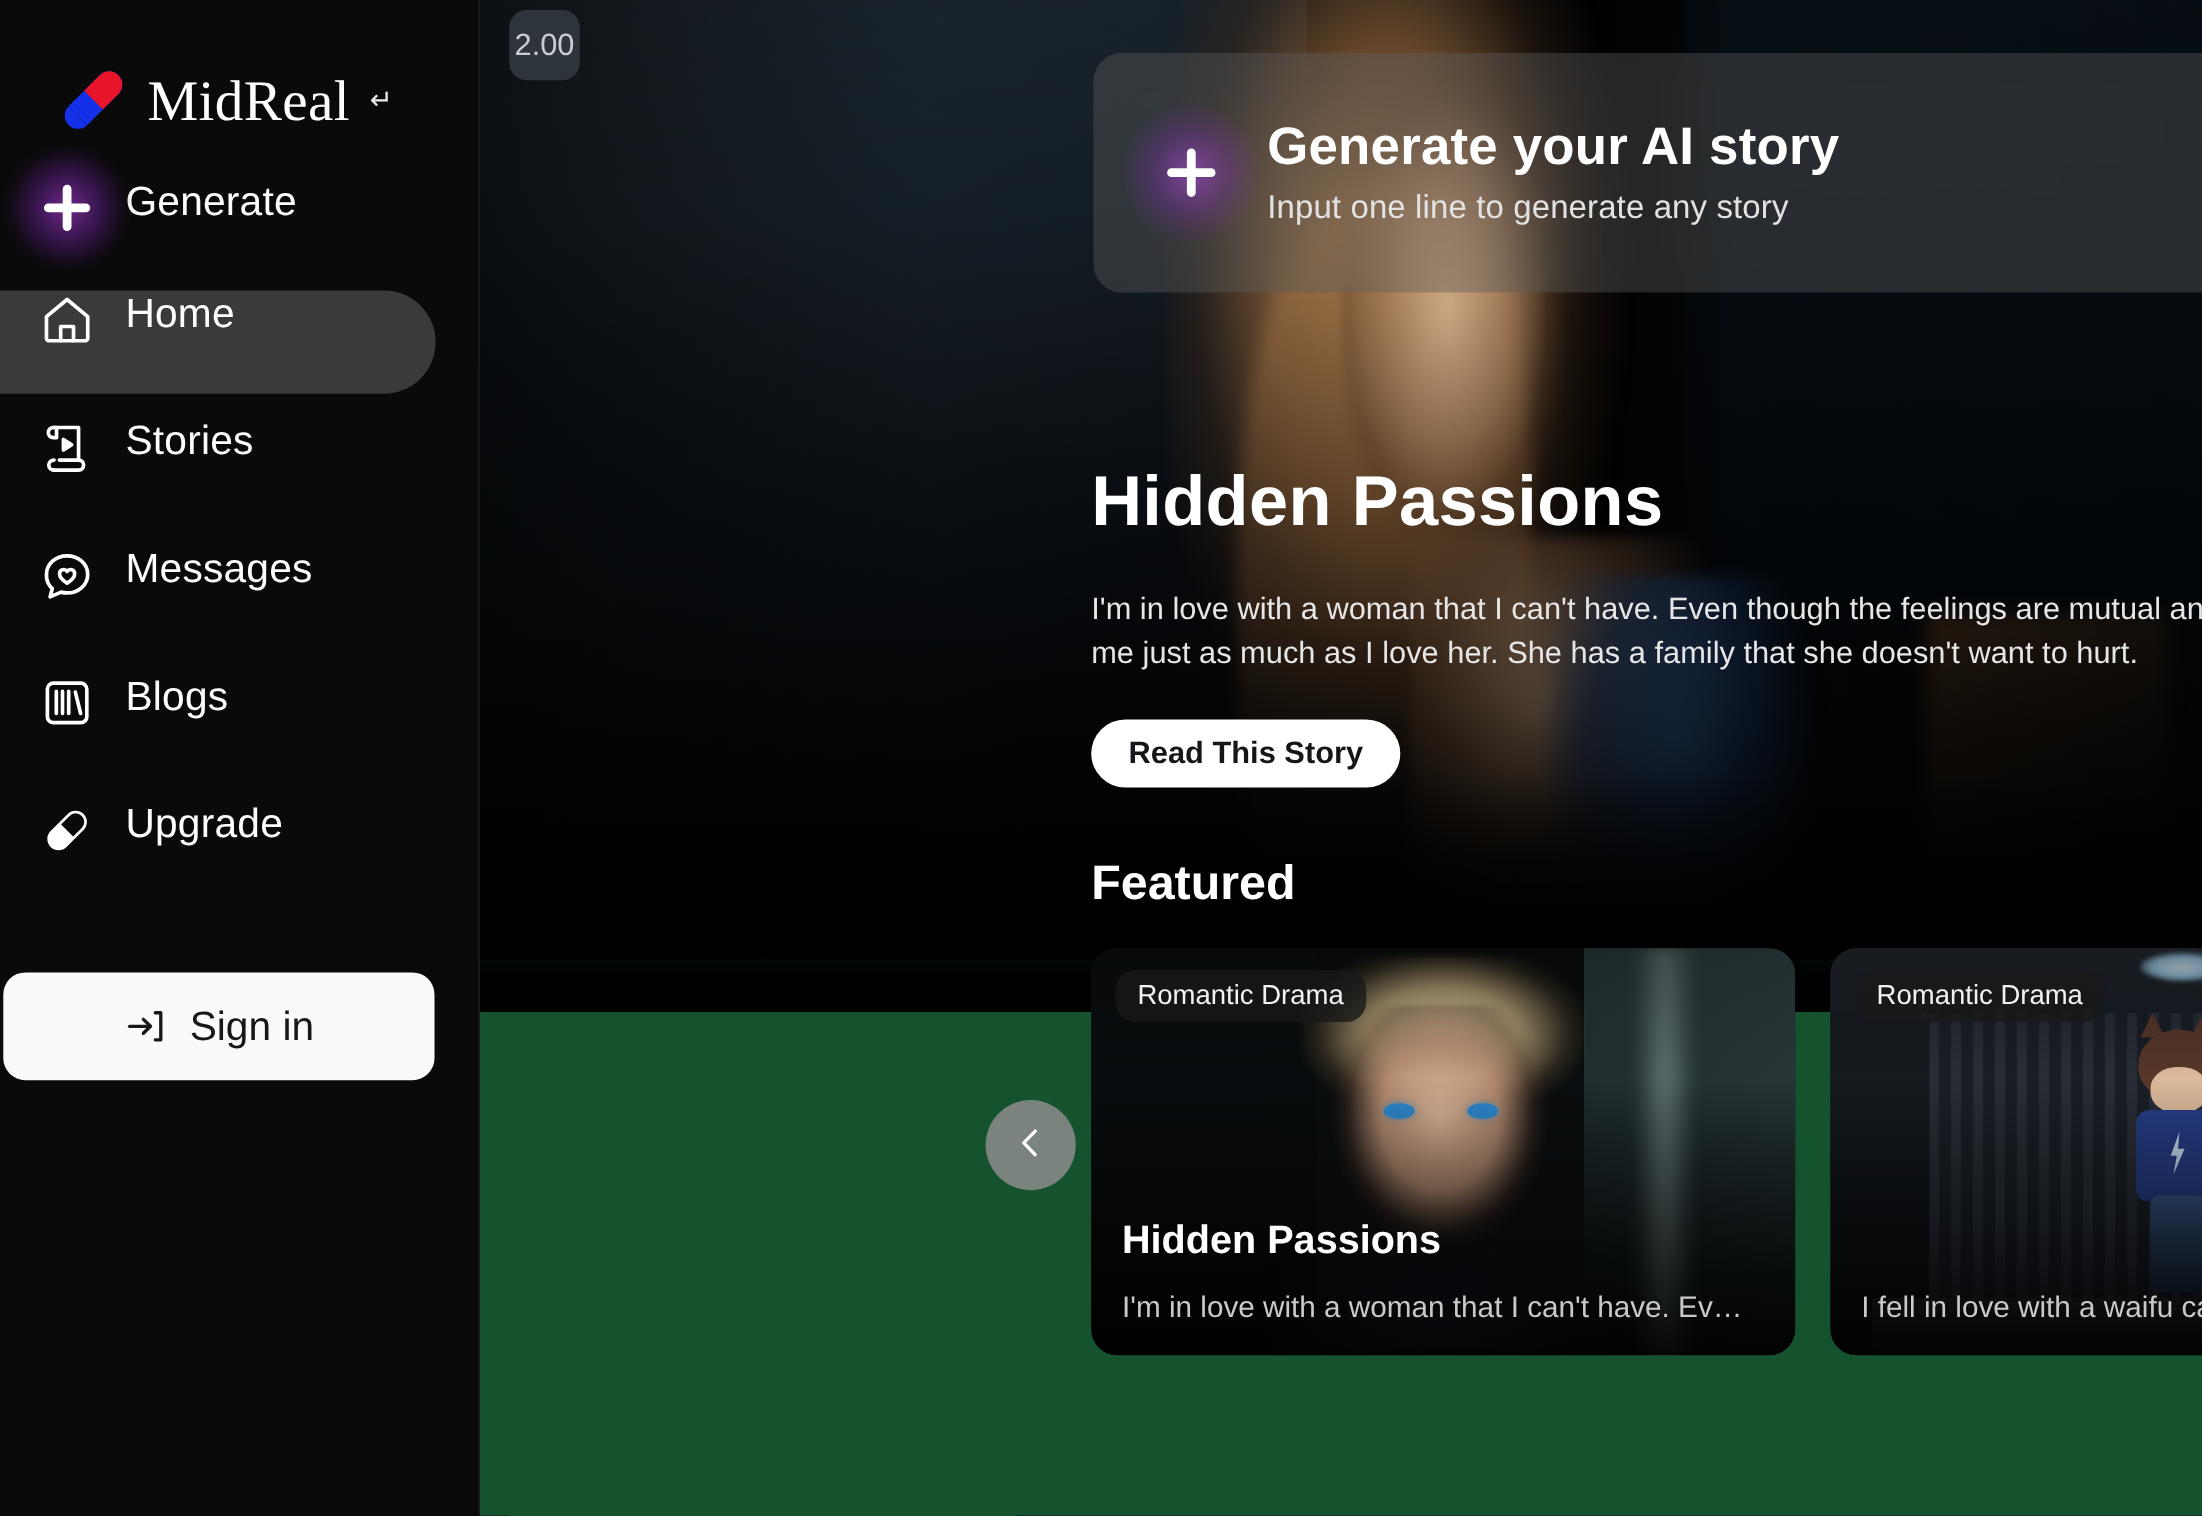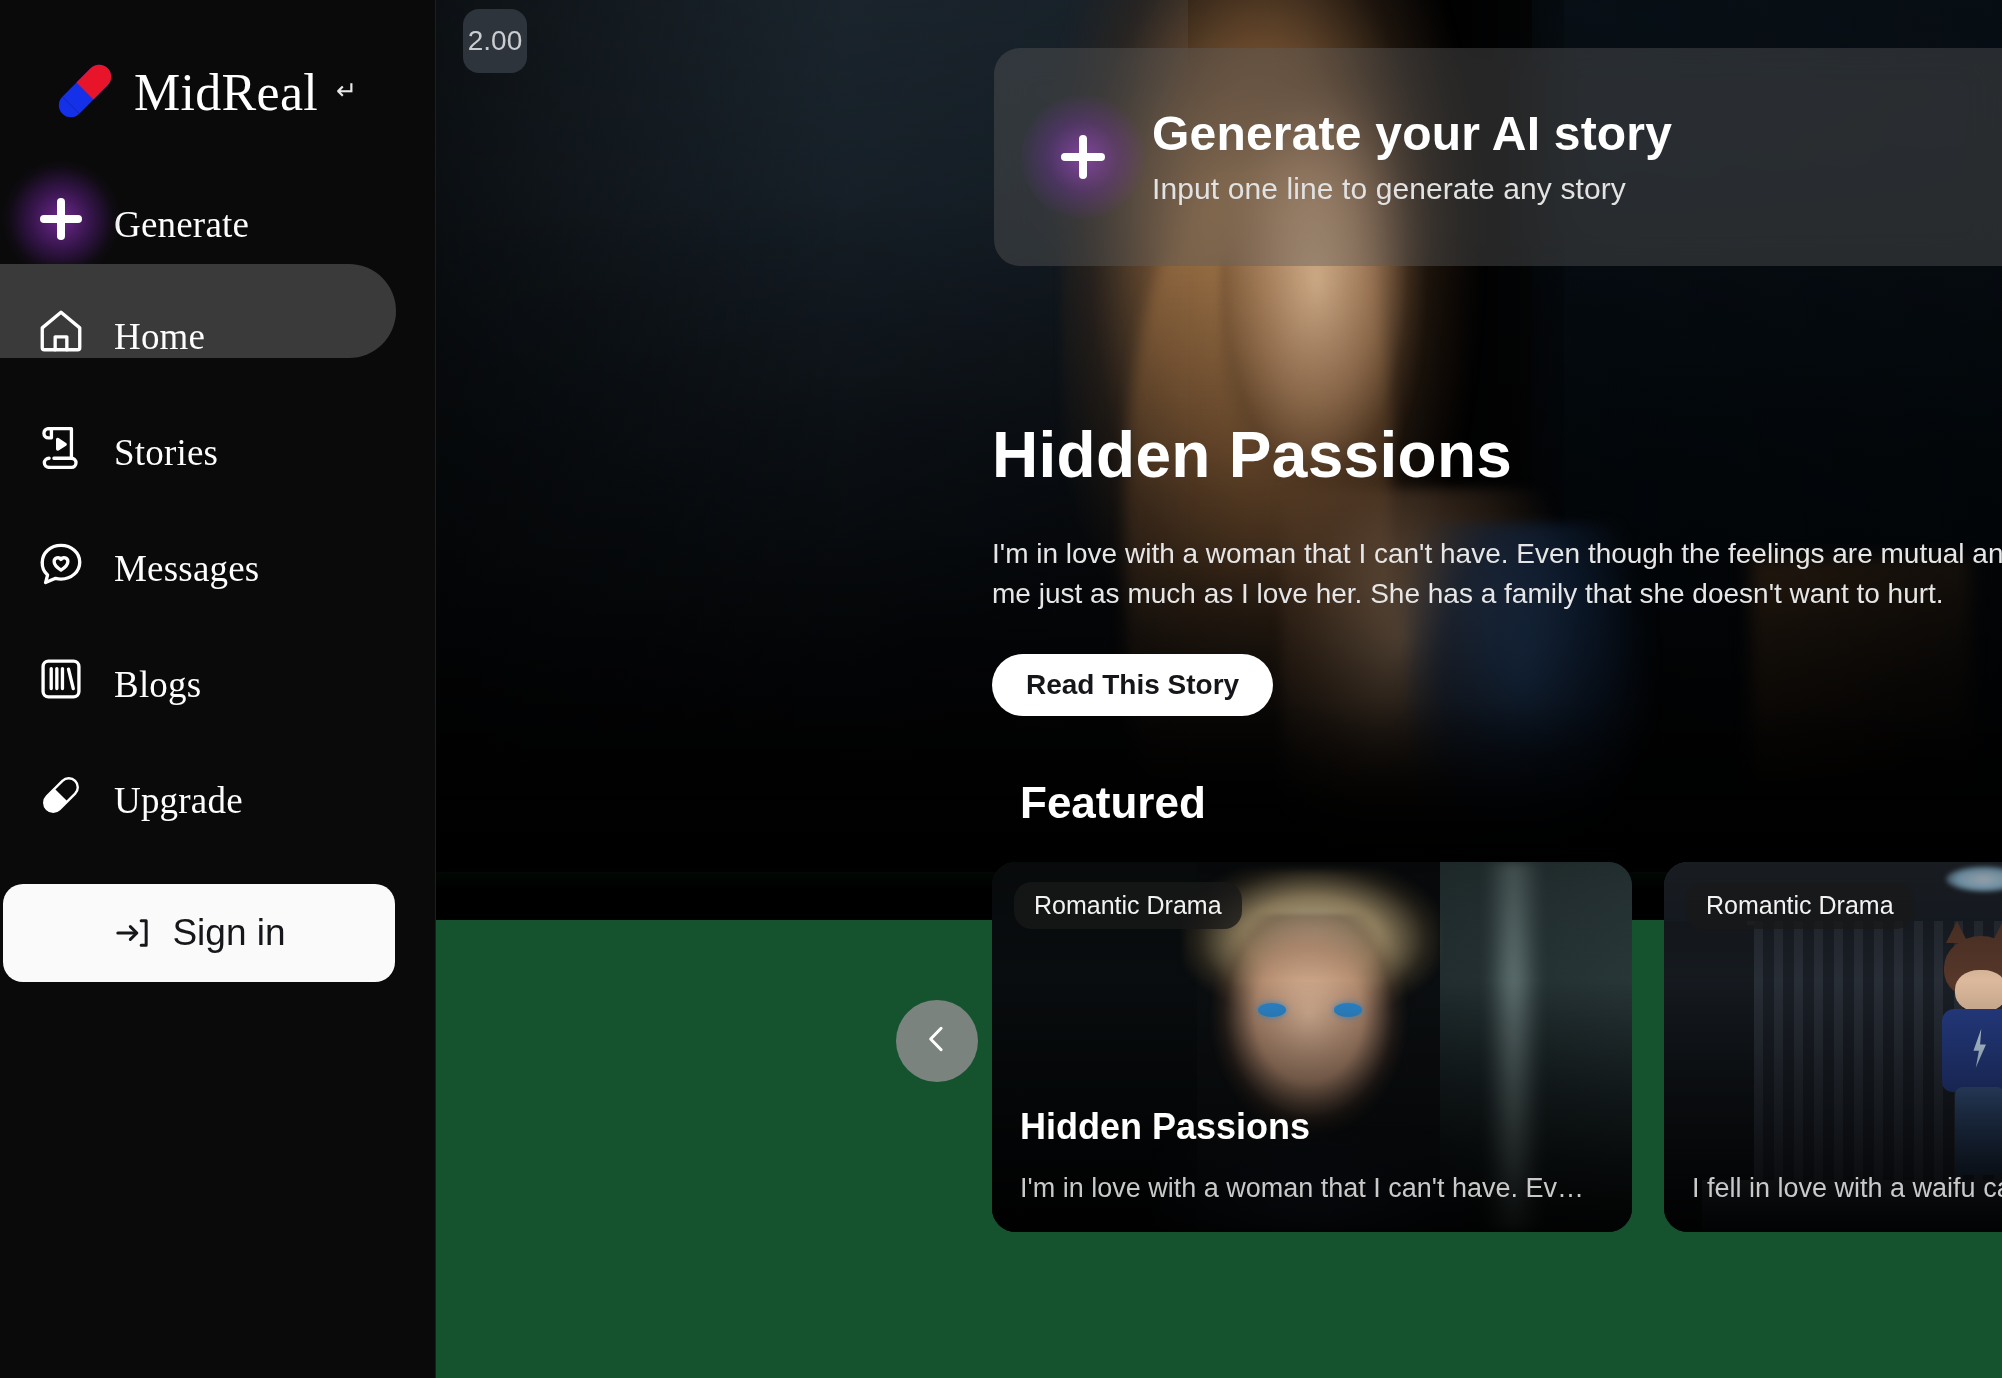--- a/index.html
+++ b/index.html
@@ -25,23 +25,23 @@
   .pill-logo svg { display: block; width: 66px; height: 66px; }
   .brand-name {
     font-family: "Liberation Serif", serif;
     font-size: 52px; color: #fff; letter-spacing: 0.3px; line-height: 1;
     position: relative; top: 2px;
   }
   .brand-ret { font-size: 25px; color: #e8e8e8; align-self: flex-start; margin-top: 26px; margin-left: 2px; }
 
   .nav { margin-top: 30px; }
   .nav-item {
-    display: flex; align-items: flex-end; gap: 26px;
+    display: flex; align-items: flex-start; gap: 26px;
     height: 94px; padding-left: 34px; margin-bottom: 22px;
-    color: #fff; position: relative; font-family: Liberation Serif, serif;
+    color: #fff; position: relative;
   }
   .nav-item .ico { width: 54px; height: 54px; display: flex; align-items: center; justify-content: center; flex: 0 0 54px; }
   .nav-item .ico svg { display: block; }
   .nav-label { font-size: 37px; color: #fdfdfd; letter-spacing: .2px; }
 
   .nav-generate { height: 84px; margin-bottom: 18px; }
   .plus-glow { position: relative; width: 54px; height: 54px; }
   .plus-glow::before {
     content:""; position:absolute; left:50%; top:50%; width:116px; height:116px;
     transform: translate(-50%,-50%);
@@ -160,21 +160,21 @@
   .hero-text { position: absolute; left: 556px; top: 418px; z-index: 6; width: 1260px; }
   .hero-title { font-size: 64px; font-weight: bold; color: #fff; letter-spacing: .3px; }
   .hero-desc { margin-top: 42px; font-size: 28px; line-height: 1.42; color: #e6e6e6; max-width: 1190px; }
   .read-btn {
     margin-top: 40px; display: inline-flex; align-items: center; justify-content: center;
     height: 62px; padding: 0 34px; border-radius: 32px; background: #fff;
     font-size: 28px; color: #14161a; font-weight: bold;
   }
 
   
-  .sec-title { position: absolute; z-index: 6; font-size: 44px; font-weight: bold; color: #fff; margin-left: 28px; }
+  .sec-title { position: absolute; z-index: 6; font-size: 44px; font-weight: bold; color: #fff; }
   .sec-featured { left: 556px; top: 778px; }
   .sec-editors { left: 556px; top: 1298px; }
 
   .carousel { position: absolute; left: 556px; top: 862px; z-index: 6; width: 1446px; height: 370px; }
   .card {
     position: absolute; top: 0; width: 640px; height: 370px;
     border-radius: 24px; overflow: hidden; background: #111;
   }
   .card.c1 { left: 0; }
   .card.c2 { left: 672px; }

